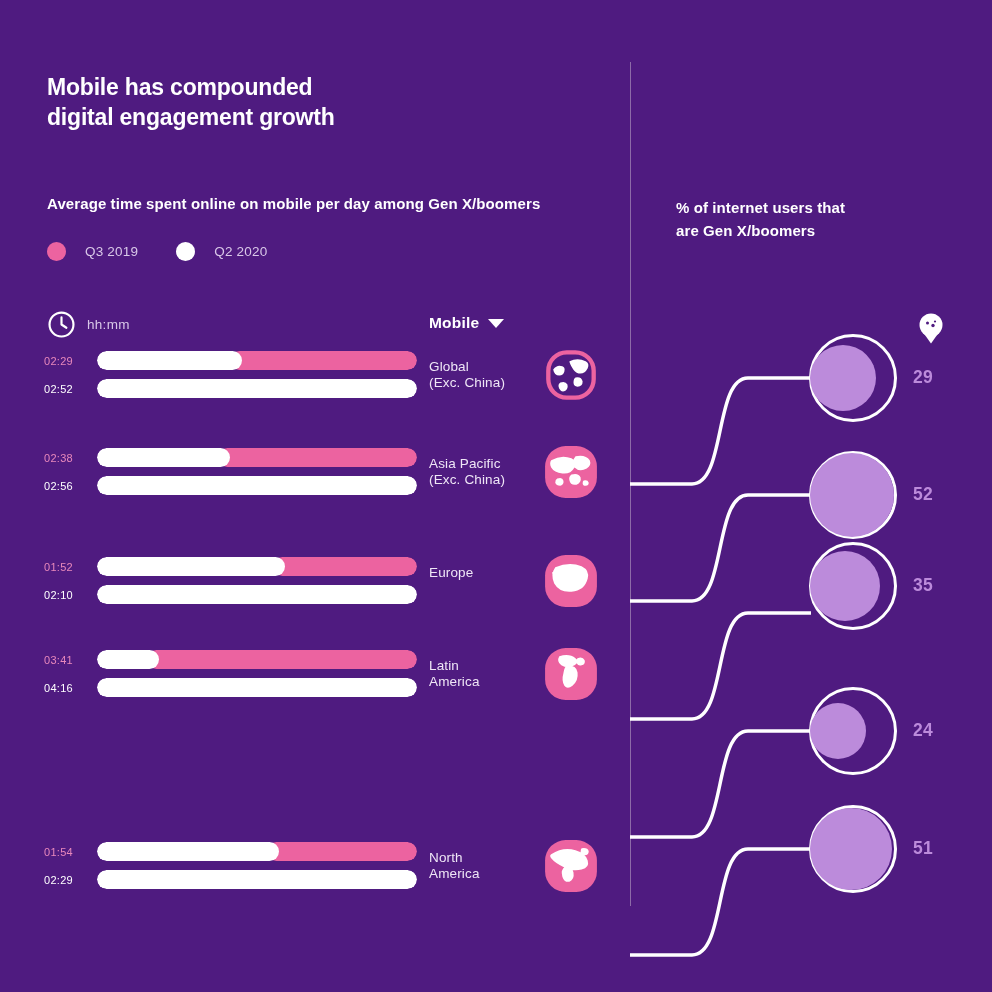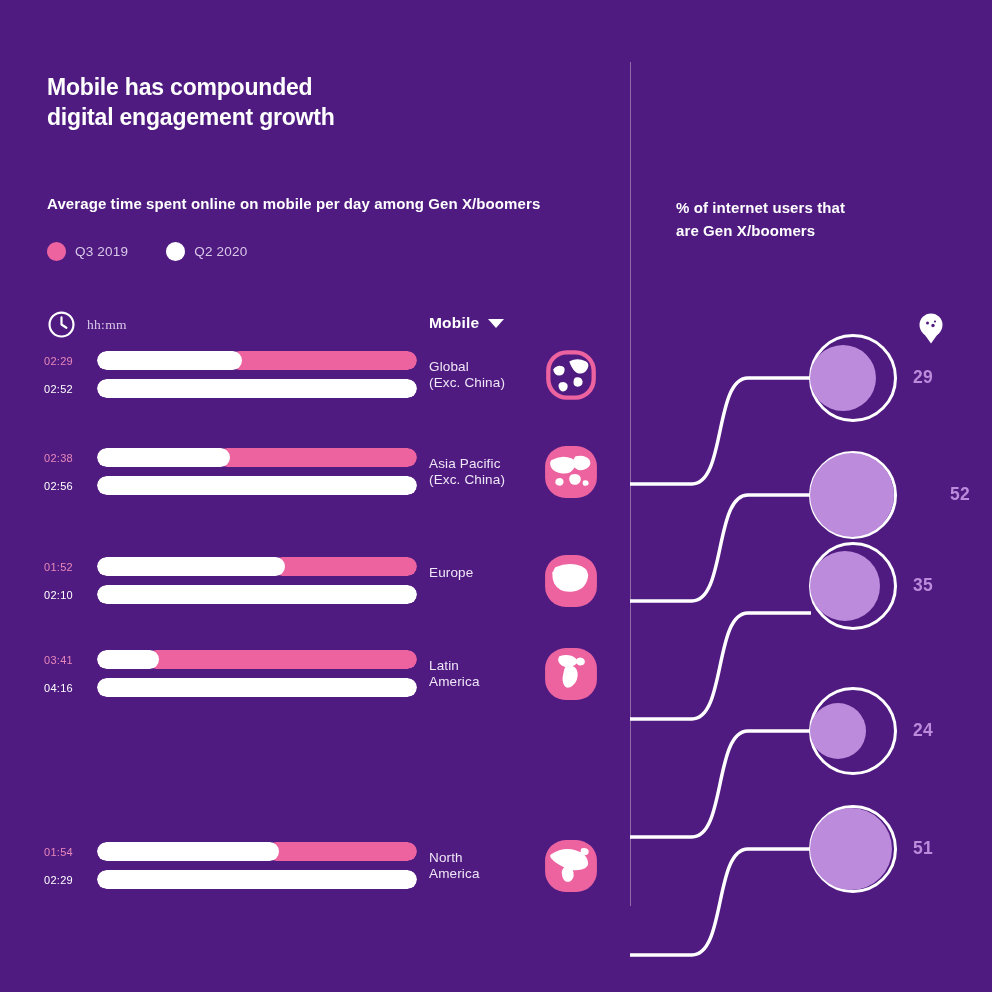--- a/index.html
+++ b/index.html
@@ -21,31 +21,31 @@
     letter-spacing:-0.2px; color:#ffffff; white-space:pre-line;
   }
 
   
   .left-subtitle {
     position:absolute; left:47px; top:195px;
     font-size:15px; font-weight:bold; letter-spacing:0.1px; color:#ffffff;
   }
 
   .legend { position:absolute; left:47px; top:242px; display:flex; align-items:center; gap:18px; }
-  .legend-item { display:flex; align-items:center; gap:9px; }
+  .legend-item { display:flex; align-items:center; gap:19px; }
   .legend-dot { width:19px; height:19px; border-radius:50%; display:block; }
   .legend-dot.q3 { background:#ec63a0; }
   .legend-dot.q2 { background:#ffffff; }
   .legend-label { font-size:13.5px; color:#d9c8e8; letter-spacing:.2px; }
   .legend-item.second { margin-left:20px; }
 
   
   .clock-row { position:absolute; left:47px; top:310px; display:flex; align-items:center; gap:11px; }
   .clock-icon { width:29px; height:29px; display:block; }
-  .clock-label { font-size:13.5px; color:#d9c8e8; letter-spacing:.3px;font-family:Liberation Serif, serif; }
+  .clock-label { font-size:13.5px; color:#d9c8e8; letter-spacing:.3px; }
 
   
   .region-head {
     position:absolute; left:429px; top:314px;
     display:flex; align-items:center; gap:9px;
   }
   .region-head-label { font-size:15.5px; font-weight:bold; color:#ffffff; letter-spacing:.2px; }
   .caret { width:0;height:0;border-left:8px solid transparent;border-right:8px solid transparent;border-top:9px solid #ffffff; display:block; }
 
   
@@ -240,21 +240,21 @@
     </svg>
   <div id="bubble-host">
       <div class="bubble" style="left: 809px; top: 334px; width: 88px; height: 88px;">
         <div class="bubble-outer"></div>
         <div class="bubble-inner" style="width: 66px; height: 66px; left: 1px; top: 11px;"></div>
         <div class="bubble-value" style="top: 33px;">29</div>
       </div>
       <div class="bubble" style="left: 809px; top: 451px; width: 88px; height: 88px;">
         <div class="bubble-outer"></div>
         <div class="bubble-inner" style="width: 84px; height: 84px; left: 1px; top: 2px;"></div>
-        <div class="bubble-value" style="top: 33px; margin-left: 37px;">52</div>
+        <div class="bubble-value" style="top: 33px;">52</div>
       </div>
       <div class="bubble" style="left: 809px; top: 542px; width: 88px; height: 88px;">
         <div class="bubble-outer"></div>
         <div class="bubble-inner" style="width: 70px; height: 70px; left: 1px; top: 9px;"></div>
         <div class="bubble-value" style="top: 33px;">35</div>
       </div>
       <div class="bubble" style="left: 809px; top: 687px; width: 88px; height: 88px;">
         <div class="bubble-outer"></div>
         <div class="bubble-inner" style="width: 56px; height: 56px; left: 1px; top: 16px;"></div>
         <div class="bubble-value" style="top: 33px;">24</div>

